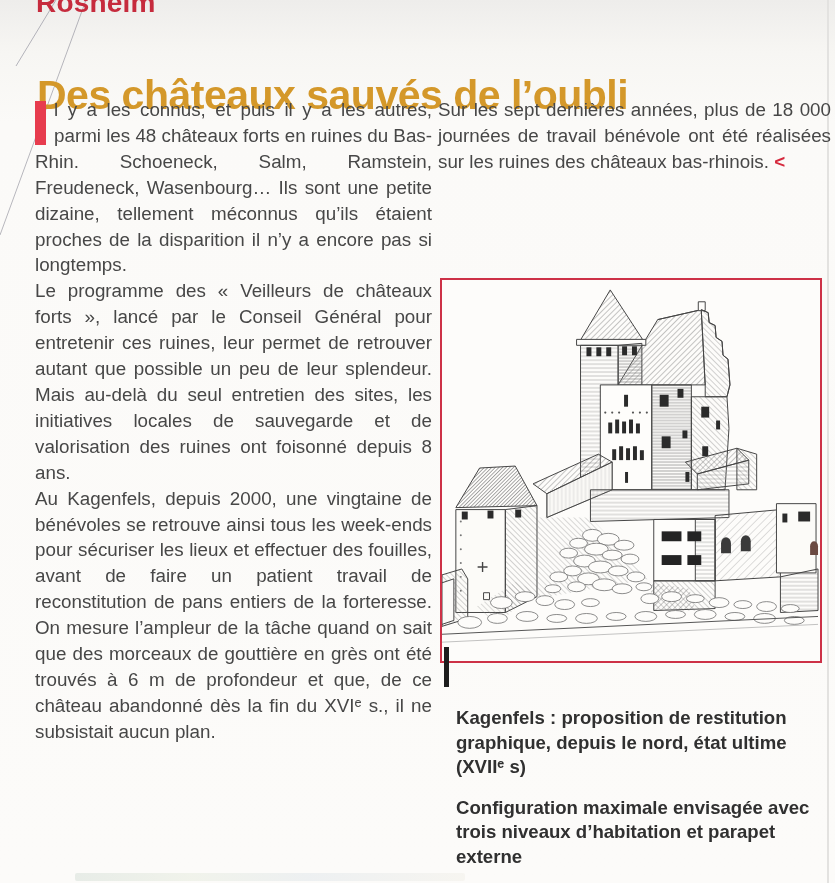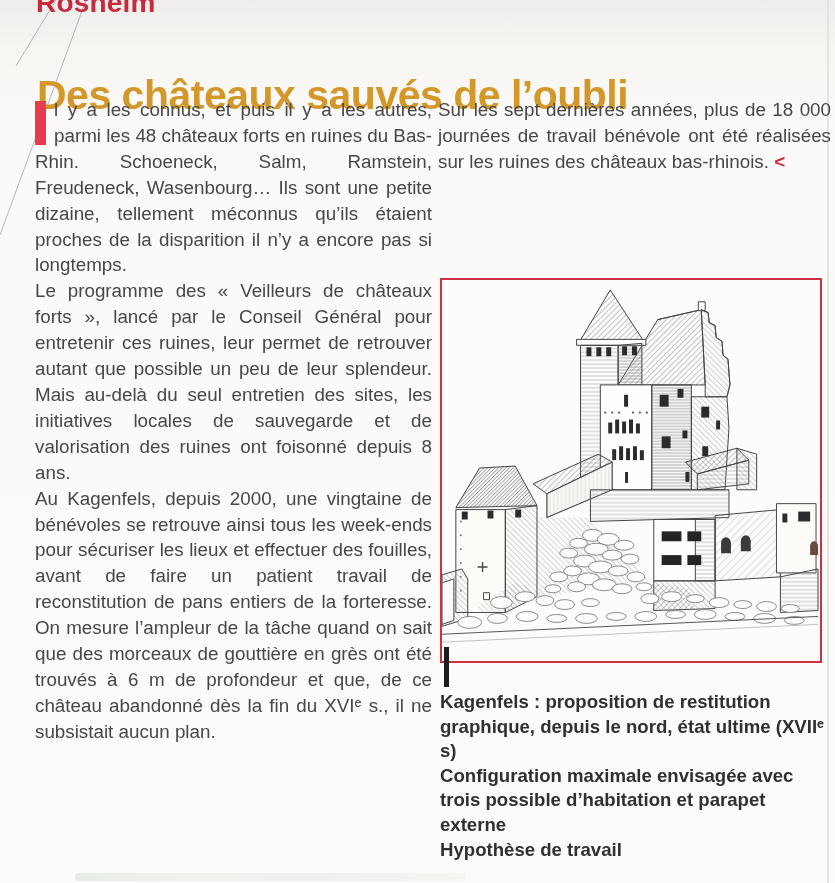--- a/index.html
+++ b/index.html
@@ -31,21 +31,21 @@
   .figure-frame{
     position:absolute;left:440px;top:278px;width:382px;height:385px;
     box-sizing:border-box;border:2.5px solid #cd3147;background:#fdfcfa;
   }
   .figure-frame svg{display:block;width:100%;height:100%;}
   .tick{position:absolute;left:444px;top:647px;width:5px;height:40px;background:#1d1d1d;}
   .caption{
     position:absolute;left:440px;top:690px;width:390px;
     font-size:18.6px;line-height:24.6px;font-weight:700;color:#303030;text-align:left;
   }
-  .caption p{margin:0;}
+  .caption p{margin:16px;}
   .bottom-strip{
     position:absolute;left:75px;top:873px;width:390px;height:8px;opacity:.22;
     background:linear-gradient(90deg,#9fb8a8,#c8d6b9 30%,#b9c9d6 60%,#e3e0d2);
     border-radius:2px;
   }
 </style>
 </head>
 <body>
 
 <div class="right-edge"></div>
@@ -260,18 +260,18 @@
       <path d="M0,358 L380,340" stroke="#555"></path>
       <path d="M0,366 L380,348" stroke="#999" stroke-width="0.6"></path>
     </g>
   </svg>
 </div>
 
 <div class="tick"></div>
 
 <div class="caption">
   <p>Kagenfels : proposition de restitution graphique, depuis le nord, état ultime (XVIIᵉ s)</p>
-  <p>Configuration maximale envisagée avec trois possible d’habitation et parapet externe</p>
+  <p>Configuration maximale envisagée avec trois niveaux d’habitation et parapet externe</p>
   <p>Hypothèse de travail</p>
 
 </div>
 
 <div class="bottom-strip"></div>
 
 </body></html>

